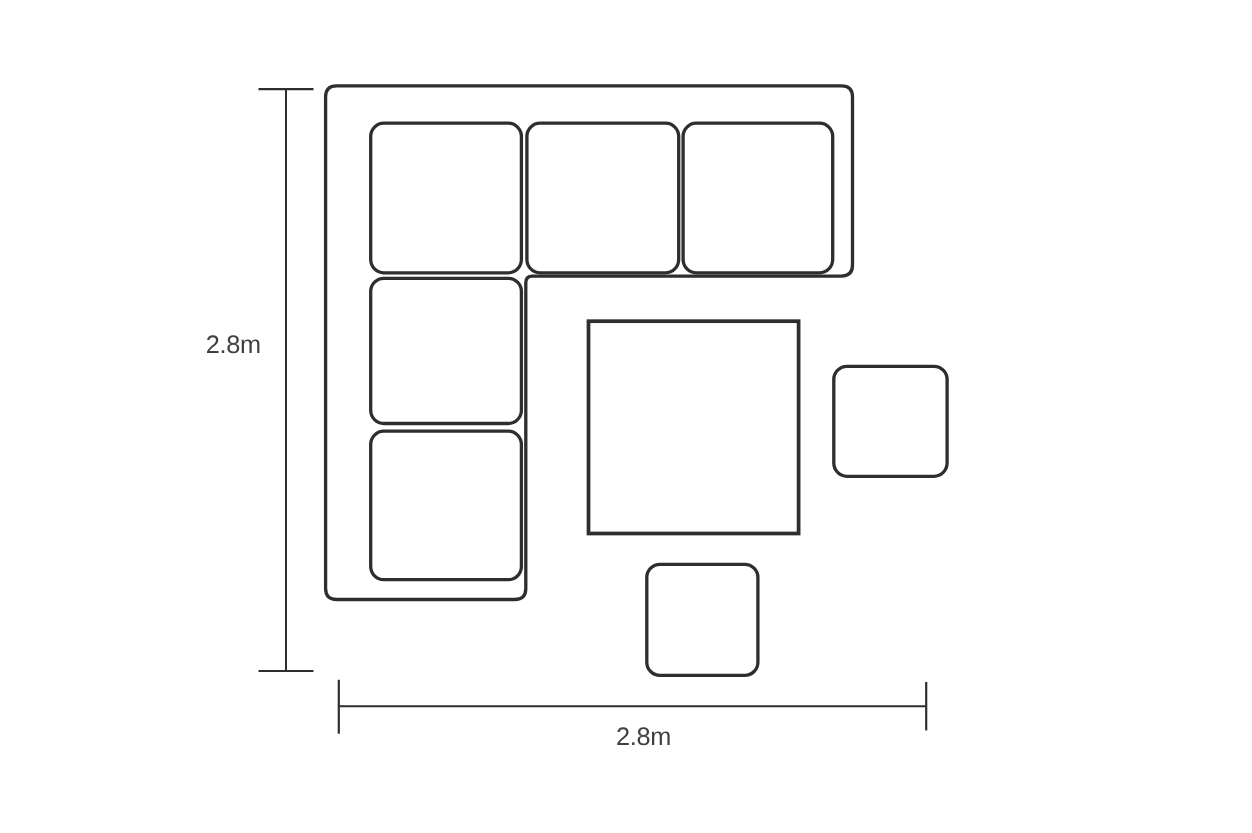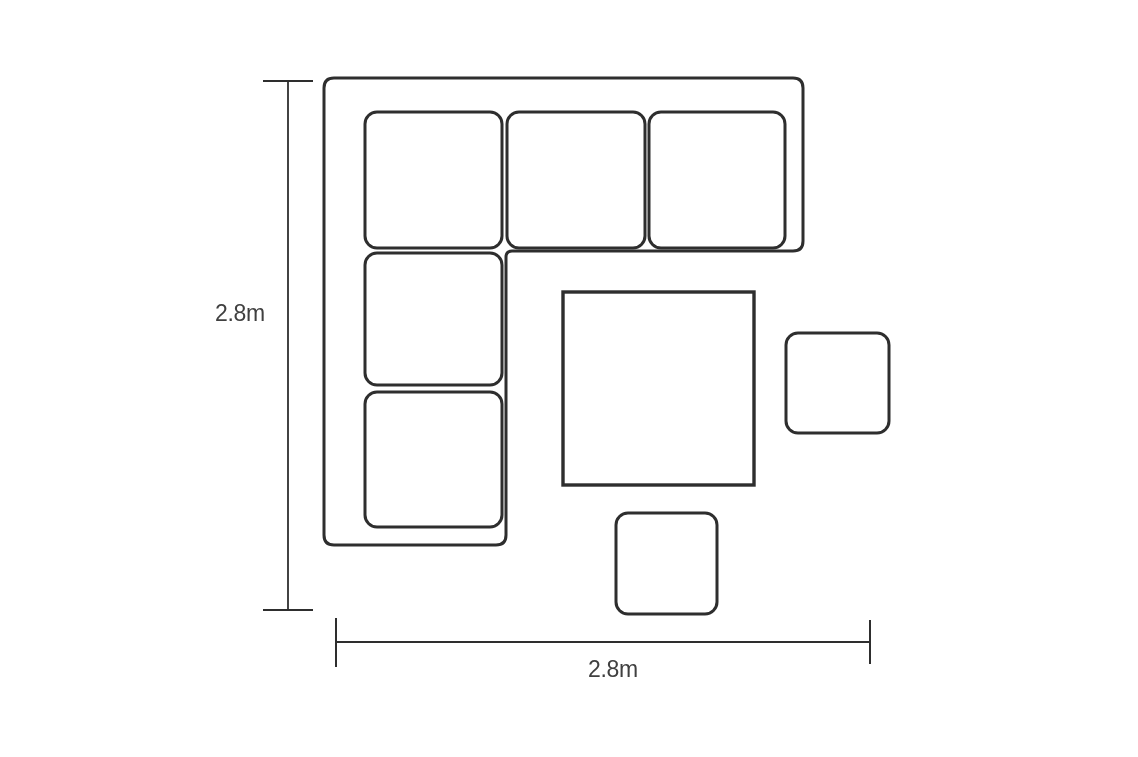--- a/index.html
+++ b/index.html
@@ -2,21 +2,21 @@
 <html style="--line-color: #2e2e2e; --text-color: #404040; --bg-color: #ffffff;"><head>
 <meta charset="utf-8">
 <style>
   :root{
     --line-color:#2e2e2e;
     --text-color:#404040;
     --bg-color:#ffffff;
   }
   *{margin:0;padding:0;box-sizing:border-box;}
   html,body{width:1138px;height:757px;background:var(--bg-color);overflow:hidden;}
-  .stage{position:relative;width:1138px;height:757px;background:var(--bg-color);padding-left:28px;}
+  .stage{position:relative;width:1138px;height:757px;background:var(--bg-color);}
   svg{display:block;width:1138px;height:757px;}
   .furniture{fill:#ffffff;stroke:var(--line-color);stroke-width:3;}
   .furniture.heavy{stroke-width:3.4;}
   .dim-line{stroke:var(--line-color);stroke-width:1.8;}
   .dim-tick{stroke:var(--line-color);stroke-width:2;}
   .dim-label{
     font-family:"Liberation Sans", sans-serif;
     font-size:23px;
     letter-spacing:-0.3px;
     fill:var(--text-color);

